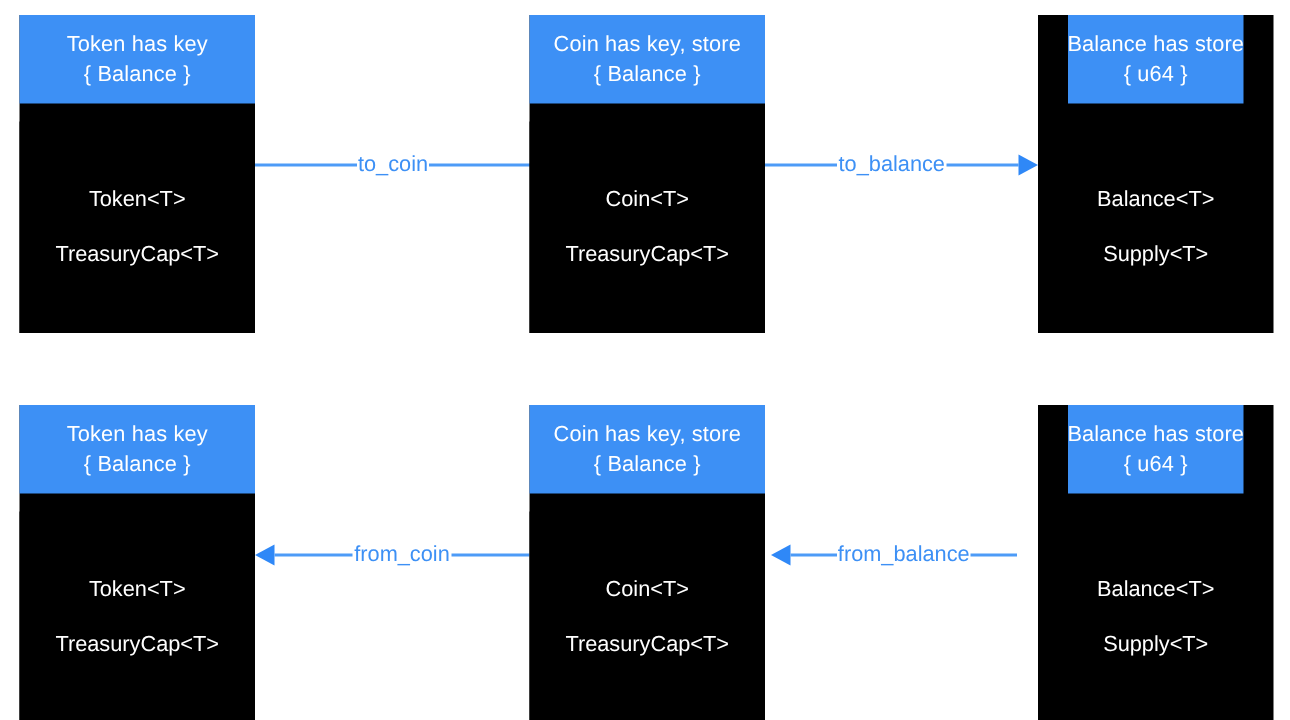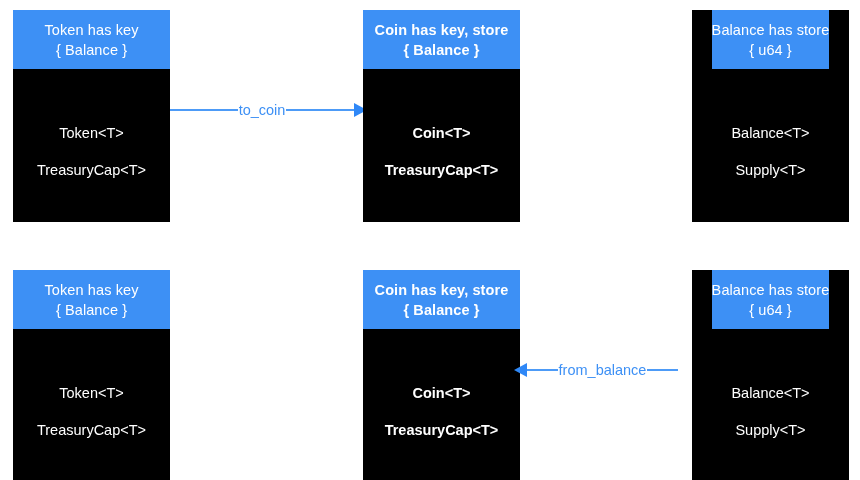--- a/index.html
+++ b/index.html
@@ -54,21 +54,21 @@
     text-align: center;
     font-size: 14.5px;
   }
   .node-body .line1 { margin-bottom: 21px; }
   .node-body .line2 { }
 
   
   .row1 { top: 10px; }
   .row2 { top: 270px; }
   .col1 { left: 13px; }
-  .col2 { left: 363px; font-weight: bold; }
+  .col2 { left: 353px; }
   .col3 { left: 692px; align-items: center; }
 
   
   .edge {
     position: absolute;
     height: 26px;
     display: flex;
     align-items: center;
   }
   .edge .seg {
@@ -130,20 +130,26 @@
     <div class="node-header">
       <span>Coin has key, store</span>
       <span>{ Balance }</span>
     </div>
     <div class="node-body">
       <span class="line1">Coin&lt;T&gt;</span>
       <span class="line2">TreasuryCap&lt;T&gt;</span>
     </div>
   </div>
 
+  <div class="edge edge-top-right">
+    <div class="seg"></div>
+    <div class="label">to_balance</div>
+    <div class="seg"></div>
+    <div class="arrow-head right"></div>
+  </div>
 
   <div class="node row1 col3">
     <div class="node-header">
       <span>Balance has store</span>
       <span>{ u64 }</span>
     </div>
     <div class="node-body">
       <span class="line1">Balance&lt;T&gt;</span>
       <span class="line2">Supply&lt;T&gt;</span>
     </div>
@@ -153,20 +159,26 @@
     <div class="node-header">
       <span>Token has key</span>
       <span>{ Balance }</span>
     </div>
     <div class="node-body">
       <span class="line1">Token&lt;T&gt;</span>
       <span class="line2">TreasuryCap&lt;T&gt;</span>
     </div>
   </div>
 
+  <div class="edge edge-bot-left">
+    <div class="arrow-head left"></div>
+    <div class="seg"></div>
+    <div class="label">from_coin</div>
+    <div class="seg"></div>
+  </div>
 
   <div class="node row2 col2">
     <div class="node-header">
       <span>Coin has key, store</span>
       <span>{ Balance }</span>
     </div>
     <div class="node-body">
       <span class="line1">Coin&lt;T&gt;</span>
       <span class="line2">TreasuryCap&lt;T&gt;</span>
     </div>

